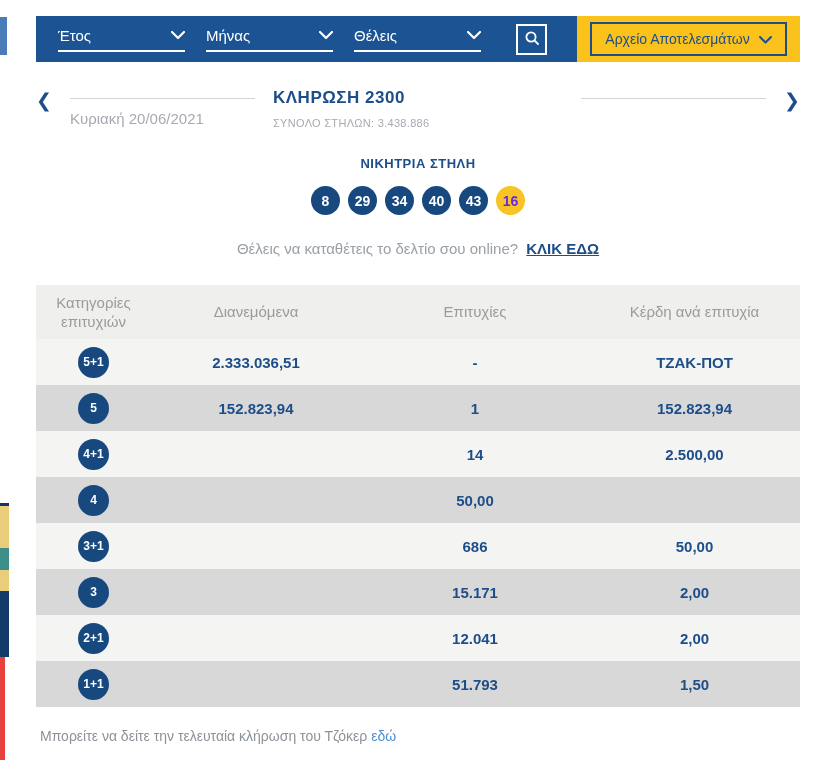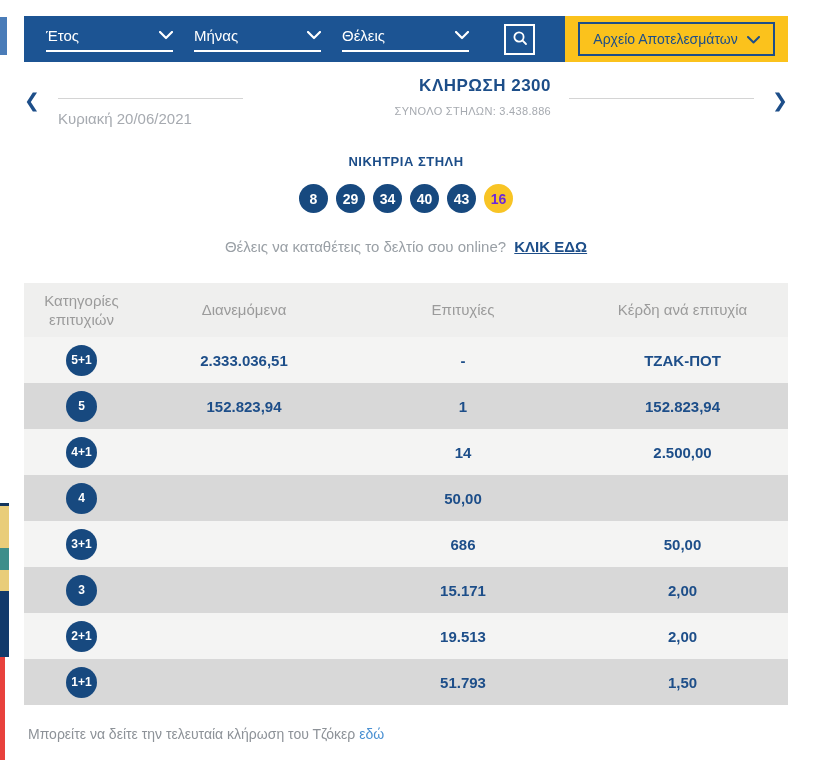--- a/index.html
+++ b/index.html
@@ -7,42 +7,42 @@
   .page { position: relative; width: 836px; height: 765px; overflow: hidden; background: #fff; }
 
   
   .sliver { position: absolute; left: 0; }
   .sliver-blue   { top: 17px;  width: 7px;  height: 38px;  background: #4a7cb8; }
   .sliver-banner { top: 503px; width: 9px;  height: 88px;  background: #e9cd7a; border-top: 3px solid #12355e; }
   .sliver-banner .teal { position: absolute; top: 42px; left: 0; width: 9px; height: 22px; background: #3e8e8a; }
   .sliver-navy   { top: 591px; width: 9px;  height: 66px;  background: #123a6b; }
   .sliver-red    { top: 657px; width: 5px;  height: 103px; background: #e8413c; }
 
-  .content { position: absolute; left: 24px; top: 16px; width: 764px; }
+  .content { position: absolute; left: 36px; top: 16px; width: 764px; }
 
   
   .filterbar { display: flex; height: 46px; }
   .filterbar-left { background: #1c5493; flex: 0 0 541px; display: flex; align-items: center; padding-left: 22px; }
   .filterbar-right { background: #fbc21c; flex: 1; display: flex; align-items: center; justify-content: center; }
   .dropdown { width: 127px; margin-right: 21px; color: #fff; font-size: 15px; border-bottom: 2px solid #fff;
               padding-bottom: 6px; display: flex; justify-content: space-between; align-items: center; cursor: pointer; }
   .dropdown .chev { display: flex; }
   .search-btn { width: 31px; height: 31px; border: 2px solid #fff; margin-left: 14px; display: flex;
                 align-items: center; justify-content: center; background: transparent; cursor: pointer; }
   .archive-btn { border: 2px solid #1d4e89; background: transparent; color: #1d4e89; font-size: 14px;
                  padding: 7px 13px; display: flex; align-items: center; gap: 9px; cursor: pointer;
                  font-family: "Liberation Sans", sans-serif; justify-content: flex-end; }
 
   
   .drawnav { display: grid; grid-template-columns: 16px 1fr 290px 1fr 16px; margin-top: 14px; align-items: start; }
   .nav-arrow { color: #1d4e89; font-size: 19px; line-height: 1; padding-top: 15px; cursor: pointer; text-align: center; }
   .nav-side { padding: 22px 18px 0 18px; }
   .nav-line { border-top: 1px solid #d4d4d4; }
   .nav-date { color: #a6aab0; font-size: 15px; margin-top: 11px; }
-  .draw-center { text-align: right; }
+  .draw-center { text-align: left; margin-top: 12px; }
   .draw-title { color: #1d4e89; font-size: 17px; font-weight: bold; letter-spacing: .5px; }
   .draw-sub { color: #a6aab0; font-size: 11px; margin-top: 9px; letter-spacing: .3px; }
 
   
   .win-title { text-align: center; color: #1d4e89; font-weight: bold; font-size: 13px; letter-spacing: .5px; margin-top: 27px; }
   .balls { display: flex; justify-content: center; gap: 8px; margin-top: 15px; }
   .ball { width: 29px; height: 29px; border-radius: 50%; background: #17497f; color: #fff; font-weight: bold;
           font-size: 14px; display: flex; align-items: center; justify-content: center; }
   .ball.joker { background: #f8c425; color: #6d28d9; }
 
@@ -212,21 +212,21 @@
           </div>
         <div class="cell"></div>
         <div class="cell">15.171</div>
         <div class="cell">2,00</div>
       </div>
       <div class="t-row">
         <div class="cat-cell">
             <span class="badge">2+1</span>
           </div>
         <div class="cell"></div>
-        <div class="cell">19.513</div>
+        <div class="cell">12.041</div>
         <div class="cell">2,00</div>
       </div>
       <div class="t-row">
         <div class="cat-cell">
             <span class="badge">1+1</span>
           </div>
         <div class="cell"></div>
         <div class="cell">51.793</div>
         <div class="cell">1,50</div>
       </div>

